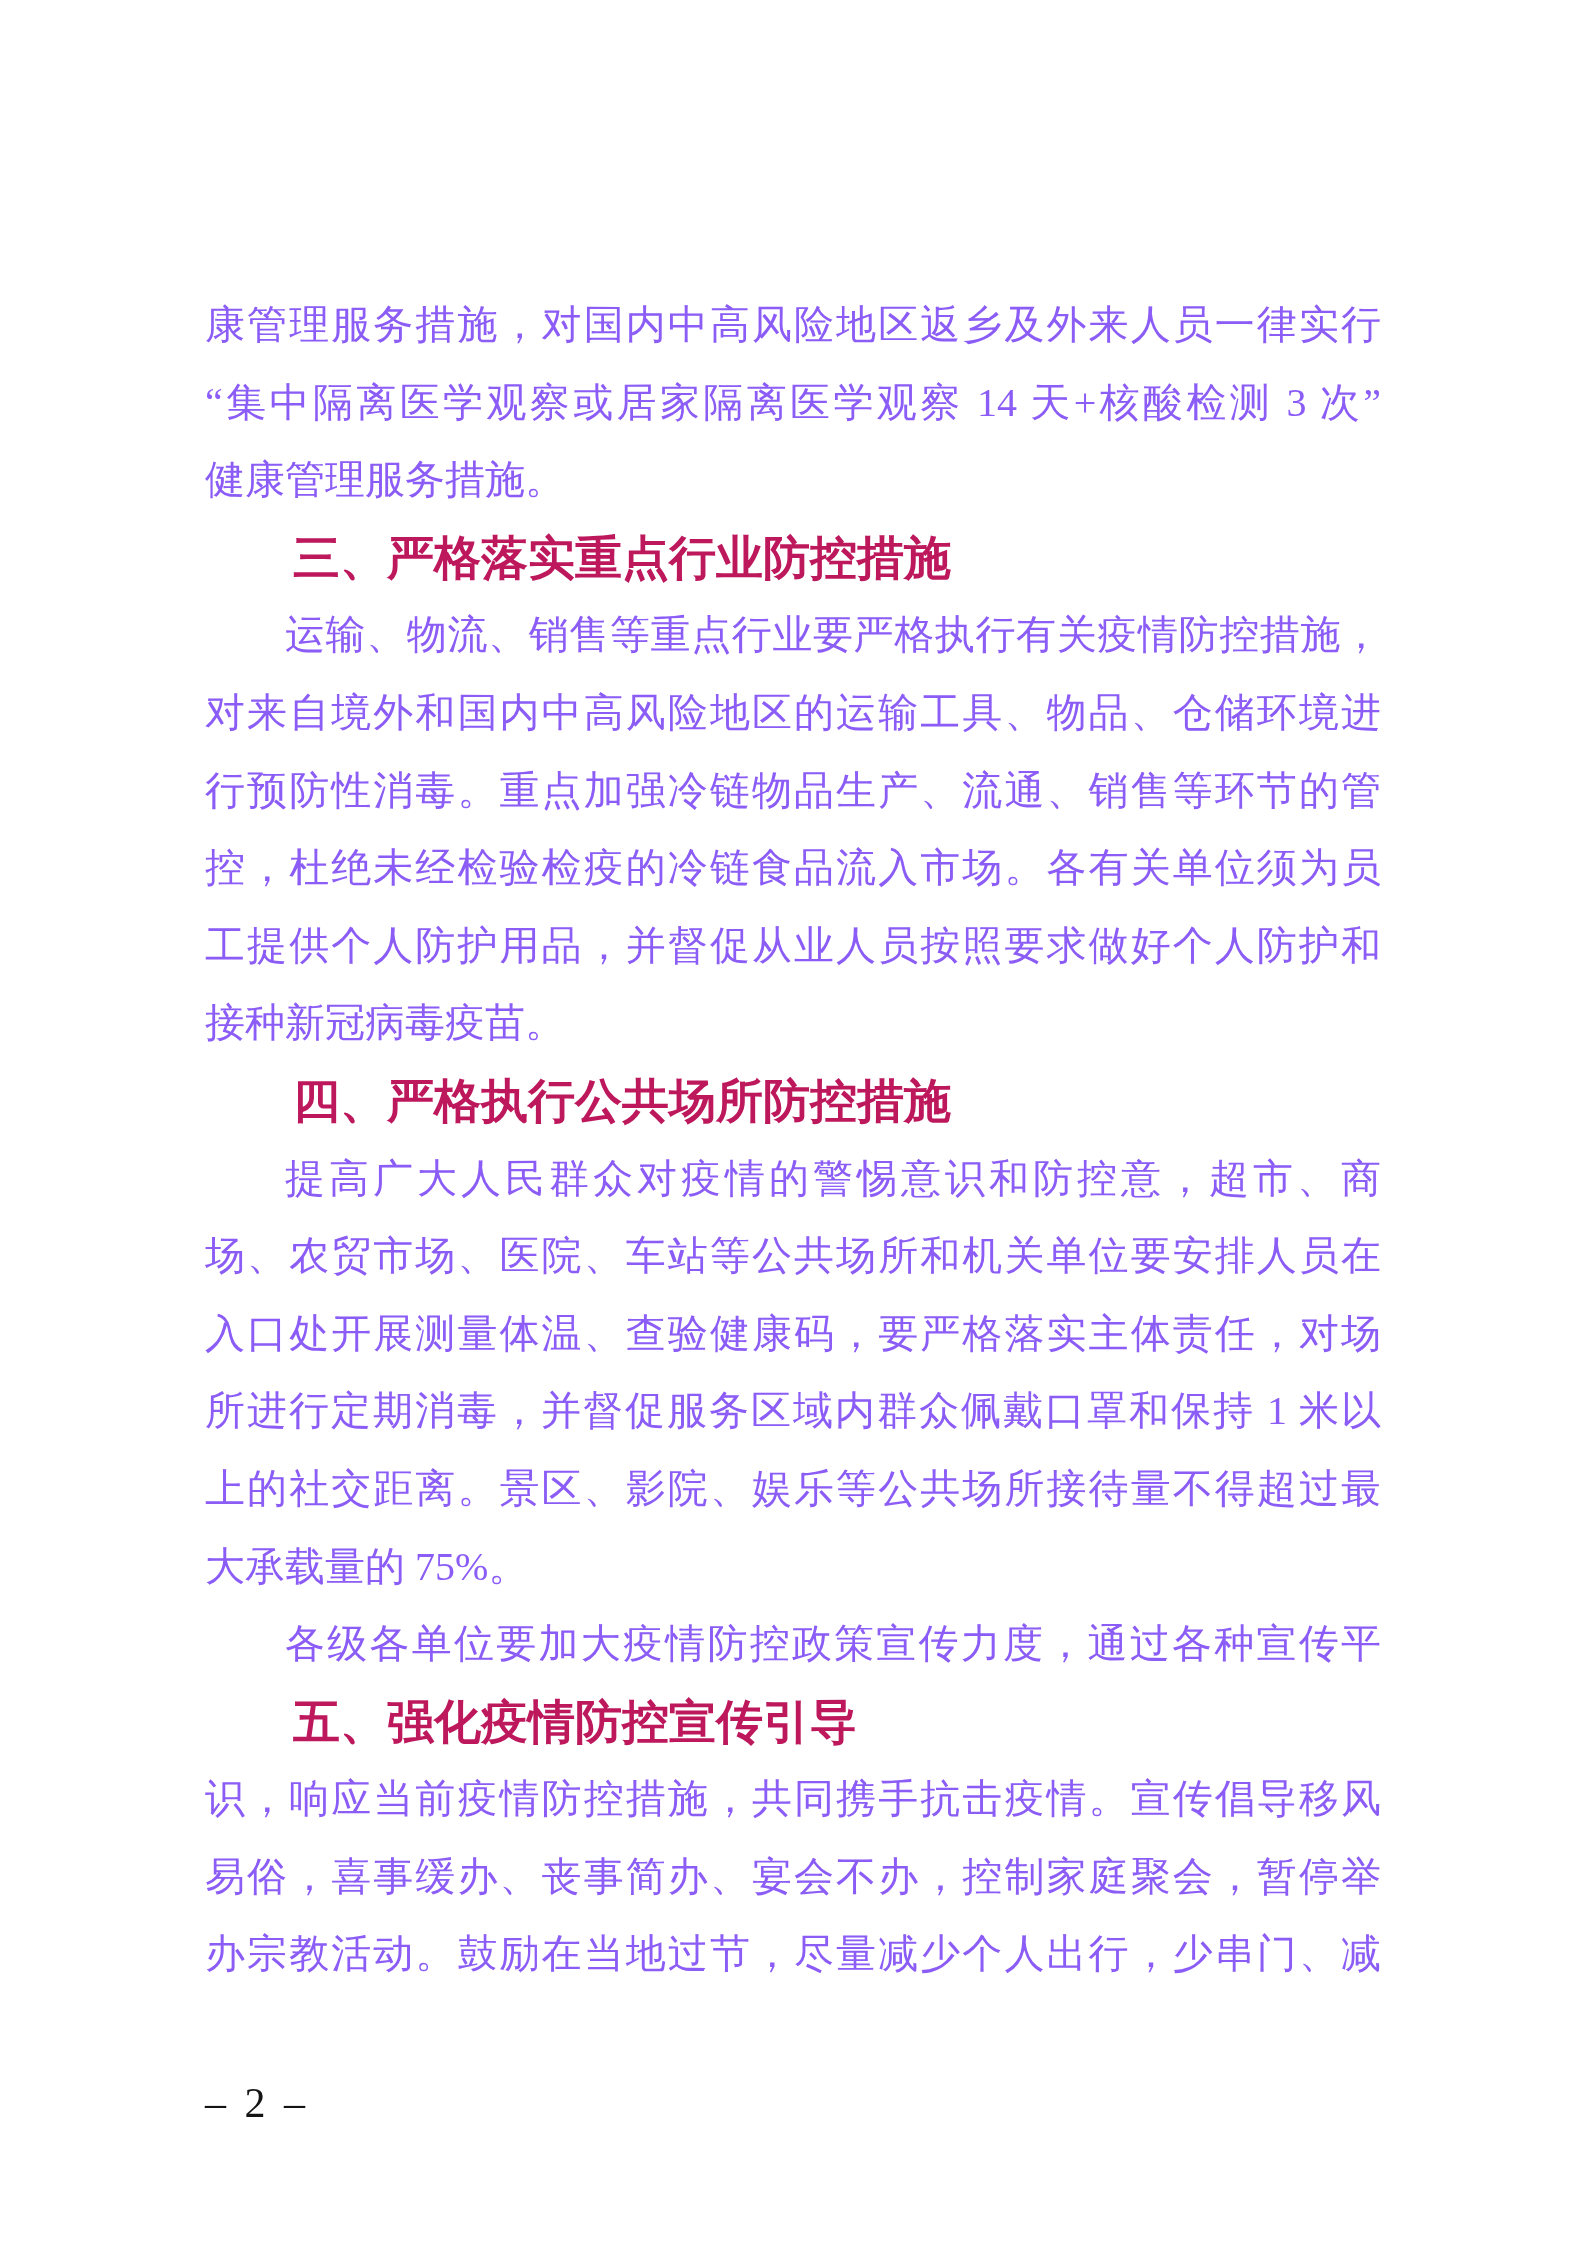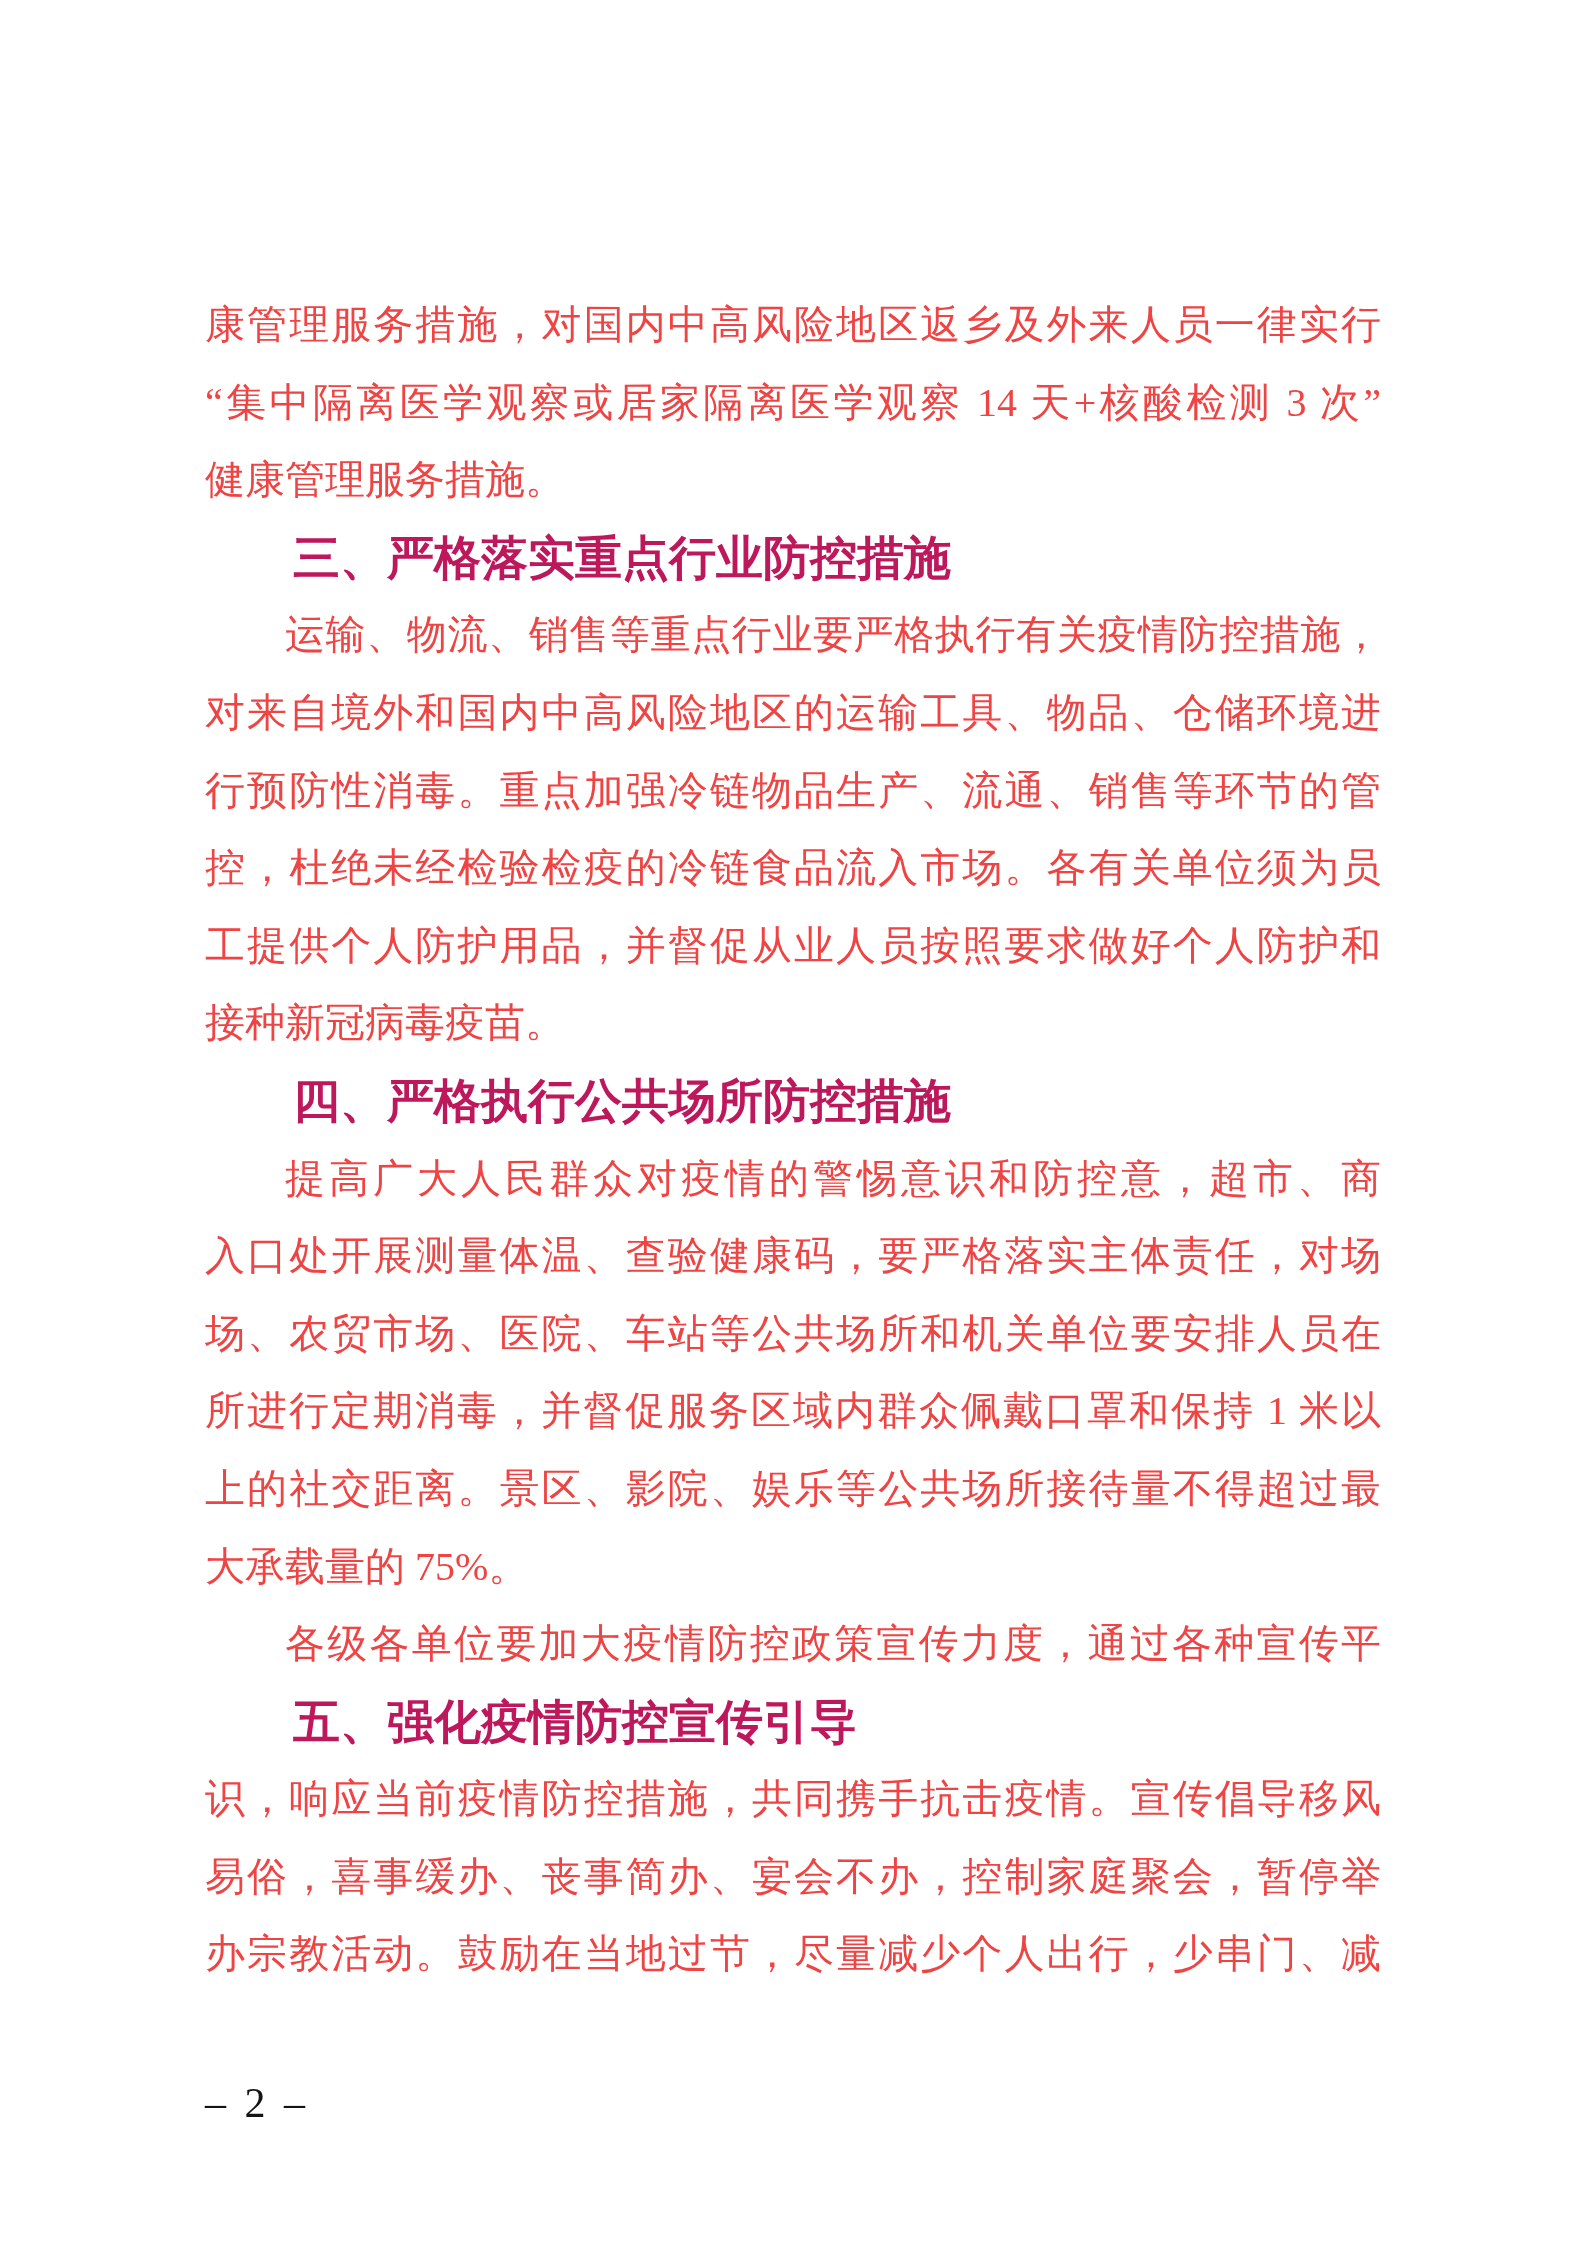--- a/index.html
+++ b/index.html
@@ -18,21 +18,21 @@
     position: absolute;
     left: 205px;
     top: 286px;
     width: 1176px;
   }
   .line {
     font-family: "Liberation Serif", "DejaVu Serif", serif;
     font-size: 40px;
     line-height: 77.6px;
     height: 77.6px;
-    color: #ef4444;
+    color: #8b5cf6;
     text-align: justify;
     text-align-last: justify;
     letter-spacing: 0;
   }
   .line.indent {
     padding-left: 80px;
   }
   .line.no-fill {
     text-align-last: left;
   }
@@ -65,22 +65,22 @@
       <div class="line no-fill">健康管理服务措施。</div>
       <div class="line heading no-fill">三、严格落实重点行业防控措施</div>
       <div class="line indent">运输、物流、销售等重点行业要严格执行有关疫情防控措施，</div>
       <div class="line">对来自境外和国内中高风险地区的运输工具、物品、仓储环境进</div>
       <div class="line">行预防性消毒。重点加强冷链物品生产、流通、销售等环节的管</div>
       <div class="line">控，杜绝未经检验检疫的冷链食品流入市场。各有关单位须为员</div>
       <div class="line">工提供个人防护用品，并督促从业人员按照要求做好个人防护和</div>
       <div class="line no-fill">接种新冠病毒疫苗。</div>
       <div class="line heading no-fill">四、严格执行公共场所防控措施</div>
       <div class="line indent">提高广大人民群众对疫情的警惕意识和防控意，超市、商</div>
+      <div class="line">场、农贸市场、医院、车站等公共场所和机关单位要安排人员在</div>
       <div class="line">入口处开展测量体温、查验健康码，要严格落实主体责任，对场</div>
-      <div class="line">场、农贸市场、医院、车站等公共场所和机关单位要安排人员在</div>
       <div class="line">所进行定期消毒，并督促服务区域内群众佩戴口罩和保持 1 米以</div>
       <div class="line">上的社交距离。景区、影院、娱乐等公共场所接待量不得超过最</div>
       <div class="line no-fill">大承载量的 75%。</div>
       <div class="line indent">各级各单位要加大疫情防控政策宣传力度，通过各种宣传平</div>
       <div class="line heading no-fill">五、强化疫情防控宣传引导</div>
       <div class="line">识，响应当前疫情防控措施，共同携手抗击疫情。宣传倡导移风</div>
       <div class="line">易俗，喜事缓办、丧事简办、宴会不办，控制家庭聚会，暂停举</div>
       <div class="line">办宗教活动。鼓励在当地过节，尽量减少个人出行，少串门、减</div>
     </div>
   <div class="page-number">– 2 –</div>

